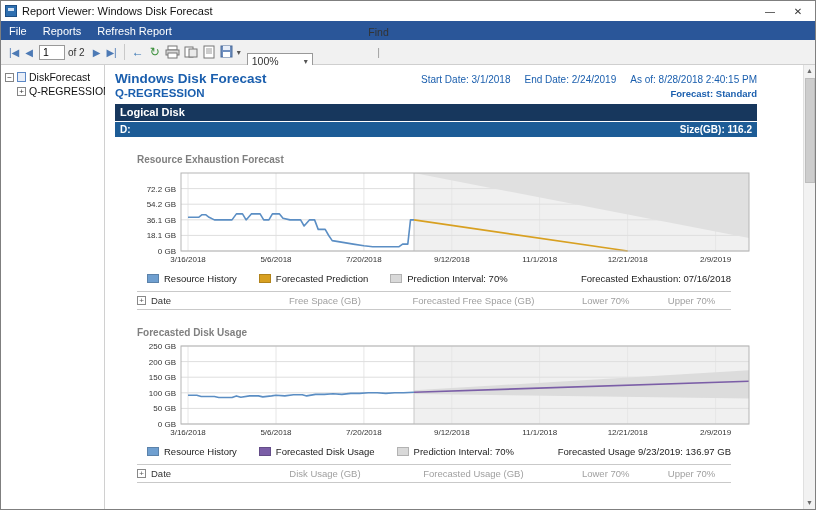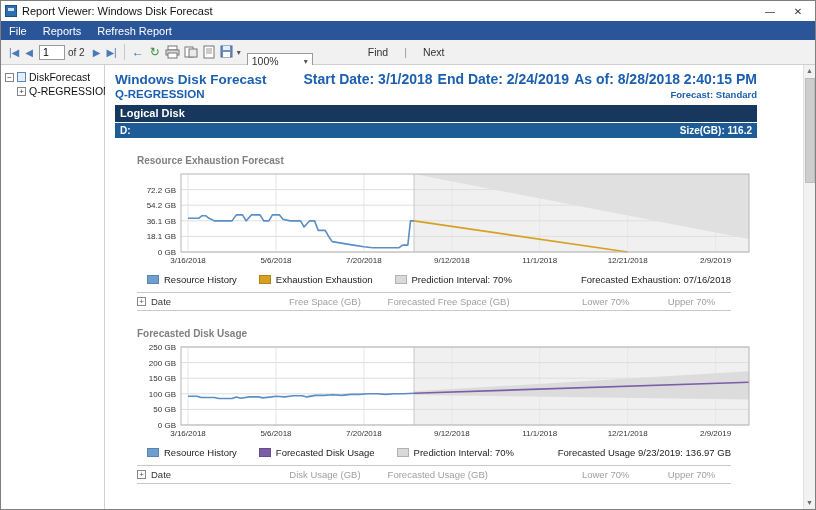--- a/index.html
+++ b/index.html
@@ -22,58 +22,58 @@
   .toolbar { height:25px; background:#f1f1f1; border-bottom:1px solid #cfcfcf; display:flex; align-items:center; padding:0 5px; font-size:11px; color:#333; flex:0 0 auto; }
   .tbtn { padding:1px 3px; color:#4d7ab5; font-size:10px; cursor:default; }
   .tbtn.green { color:#3a8f3a; font-size:12px; }
   .tbtn.blue { color:#2e6fb0; font-size:12px; }
   .page-box { width:26px; height:15px; border:1px solid #999; font-size:10.5px; padding:0 3px; margin:0 3px; font-family:"Liberation Sans",sans-serif; }
   .of-label { margin-right:5px; font-size:10px; color:#333; }
   .sep { width:1px; height:16px; background:#c9c9c9; margin:0 4px; }
   .icon-svg { display:block; margin:0 2px; }
   .zoom-combo { width:66px; height:17px; background:#fff; border:1px solid #999; display:flex; align-items:center; justify-content:space-between; padding:0 4px; font-size:10.5px; margin-left:6px;margin-top:18px; }
   .caret { font-size:8px; color:#555; }
-  .find-group { margin-left:55px; display:flex; align-items:center; gap:16px; color:#333; font-size:10.5px; }
+  .find-group { margin-left:55px; display:flex; align-items:center; gap:8px; color:#333; font-size:10.5px;flex-direction:column; }
   .find-sep { color:#999; }
 
   
   .main { flex:1 1 auto; display:flex; min-height:0; }
   .tree { width:104px; border-right:1px solid #d0d0d0; padding-top:5px; font-size:10.5px; color:#111; flex:0 0 auto; }
   .tree-item { display:flex; align-items:center; gap:3px; padding:1px 0 1px 4px; white-space:nowrap; }
   .tree-item.child { padding-left:16px; }
   .expander { width:9px; height:9px; border:1px solid #848484; background:#fff; font-size:8px; line-height:7px; text-align:center; color:#333; flex:0 0 auto; }
   .node-icon { width:9px; height:10px; background:#e8eef8; border:1px solid #5b87c5; flex:0 0 auto; }
 
   .report-pane { flex:1 1 auto; position:relative; background:#fff; overflow:hidden; padding:6px 0 17px 10px; }
   .content { width:642px; }
 
   .hdr-row1 { display:flex; align-items:baseline; }
   .report-title { font-size:13.5px; font-weight:bold; color:#1b5fae; }
-  .hdr-dates { margin-left:auto; display:flex; gap:5px; font-size:14px; font-weight:bold; color:#1b5fae; }
+  .hdr-dates { margin-left:auto; display:flex; gap:14px; font-size:10px; font-weight:normal; color:#1b5fae; }
   .hdr-row2 { display:flex; align-items:baseline; margin-top:1px; }
   .report-subtitle { font-size:11.5px; font-weight:bold; color:#1b5fae; }
   .forecast-type { margin-left:auto; font-size:9.5px; font-weight:bold; color:#1b5fae; }
 
   .bar1 { height:17px; background:#17375d; color:#fff; font-size:11px; font-weight:bold; line-height:17px; padding-left:5px; margin-top:5px; }
   .bar2 { height:15px; background:#1d5c96; color:#fff; font-size:10px; font-weight:bold; display:flex; justify-content:space-between; align-items:center; padding:0 5px; margin-top:1px; }
 
   .section { margin-top:17px; }
   .chart-title { margin-left:22px; font-size:10px; font-weight:bold; color:#7f7f7f; }
   .chart-box { margin-left:14px; margin-top:2px; }
 
   .legend-row { display:flex; align-items:center; margin:2px 26px 0 32px; font-size:9.5px; color:#222; }
   .legend-item { display:flex; align-items:center; margin-right:22px; }
   .legend-sq { width:12px; height:9px; margin-right:5px; border:1px solid rgba(0,0,0,0.18); }
   .annotation { margin-left:auto; }
 
   .table-head { display:flex; align-items:center; margin:7px 26px 0 22px; border-top:1px solid #c9c9c9; border-bottom:1px solid #c9c9c9; padding:3px 0; font-size:9.5px; color:#a0a0a0; }
   .th-date { width:135px; display:flex; align-items:center; color:#333; }
   .expand-box { width:9px; height:9px; border:1px solid #888; font-size:8px; line-height:7px; text-align:center; color:#555; margin-right:5px; }
   .th-c1 { width:135px; text-align:center; }
-  .th-c2 { width:185px; text-align:left; }
+  .th-c2 { width:185px; text-align:center; }
   .th-c3 { width:100px; text-align:center; }
   .th-c4 { width:85px; text-align:center; }
 
   
   .scrollbar { position:absolute; top:0; right:0; bottom:0; width:12px; background:#f2f2f2; border-left:1px solid #e0e0e0; }
   .sb-arrow { height:12px; text-align:center; font-size:7px; color:#6a6a6a; line-height:12px; }
   .sb-arrow.down { position:absolute; bottom:0; left:0; right:0; }
   .sb-thumb { position:absolute; top:13px; left:1px; width:10px; height:105px; background:#cdcdcd; border:1px solid #bdbdbd; }
 </style>
 </head>
@@ -208,21 +208,21 @@
                 <text x="498.7" y="95" text-anchor="middle" font-size="8" fill="#333" font-family="Liberation Sans, sans-serif">12/21/2018</text>
                 <text x="586.6" y="95" text-anchor="middle" font-size="8" fill="#333" font-family="Liberation Sans, sans-serif">2/9/2019</text>
               </svg></div>
           <div class="legend-row">
             <span class="legend-item">
               <span class="legend-sq" style="background: rgb(111, 159, 208);"></span>
               <span>Resource History</span>
             </span>
             <span class="legend-item">
               <span class="legend-sq" style="background: rgb(216, 160, 33);"></span>
-              <span>Exhaustion Exhaustion</span>
+              <span>Forecasted Prediction</span>
             </span>
             <span class="legend-item">
               <span class="legend-sq" style="background: rgb(217, 217, 217);"></span>
               <span>Prediction Interval: 70%</span>
             </span>
             <span class="annotation">Forecasted Exhaustion: 07/16/2018</span>
           </div>
           <div class="table-head">
             <span class="th-date">
               <span class="expand-box">+</span>

